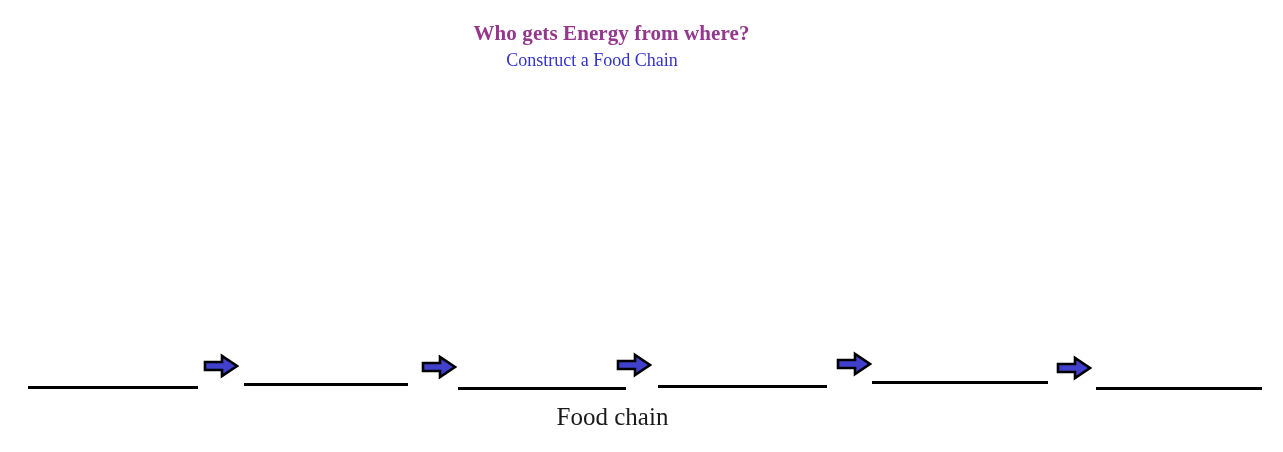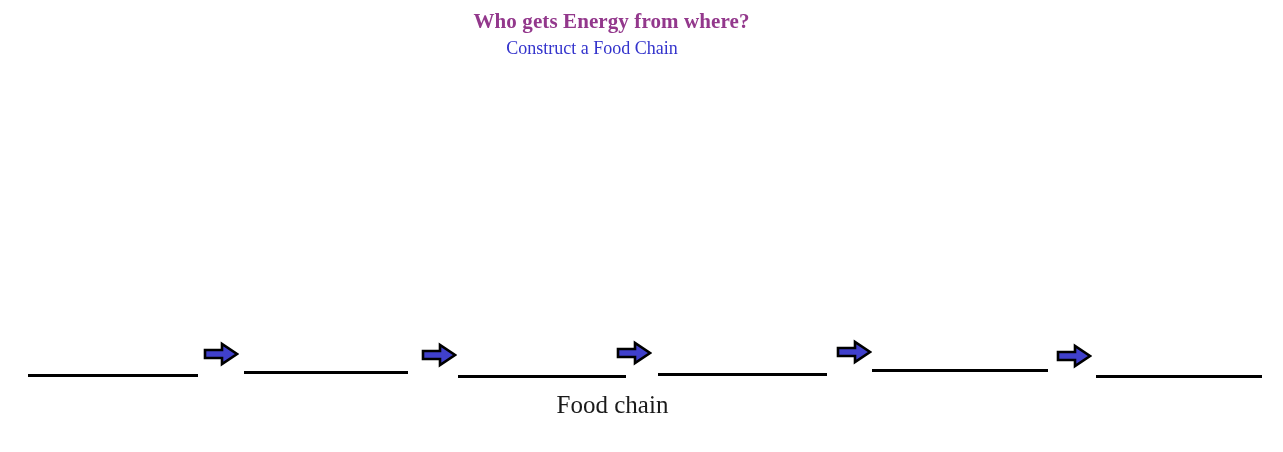--- a/index.html
+++ b/index.html
@@ -12,20 +12,21 @@
     height: 452px;
     position: relative;
     overflow: hidden;
     font-family: "Liberation Serif", "DejaVu Serif", serif;
     -webkit-font-smoothing: antialiased;
   }
 
   .worksheet {
     position: absolute;
     inset: 0;
+    margin-top: 12px;
   }
 
   
   .heading {
     position: absolute;
     top: 8px;
     left: 0;
     width: 1283px;
     text-align: center;
   }

